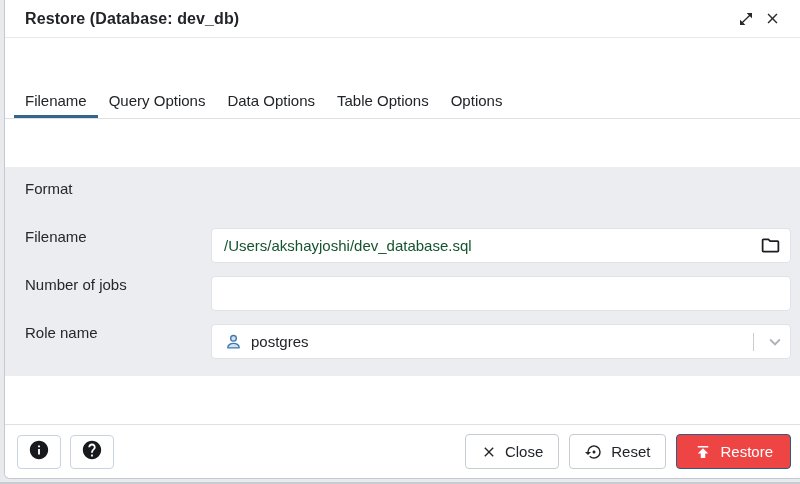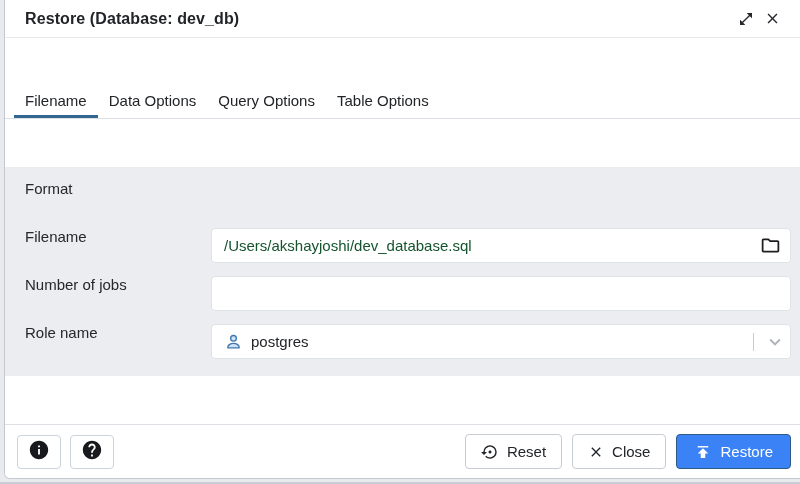--- a/index.html
+++ b/index.html
@@ -152,21 +152,21 @@
     border: 1px solid #c7cbd2;
     background: #fff;
     font-family: "Liberation Sans", sans-serif;
     font-size: 15px;
     color: #212428;
     margin-left: 10px;
     cursor: pointer;
   }
   .btn svg { display: block; }
   .btn.primary {
-    background: #3b82f6;
+    background: #ef4444;
     border-color: #2d5c82;
     color: #fff;
     font-weight: 500;
     padding: 0 17px;
   }
   
   .page-bottom-line {
     position: absolute;
     left: 0; right: 0; bottom: 0;
     height: 2px;
@@ -191,27 +191,30 @@
           <path d="M19 6.41 17.59 5 12 10.59 6.41 5 5 6.41 10.59 12 5 17.59 6.41 19 12 13.41 17.59 19 19 17.59 13.41 12 19 6.41z"></path>
         </svg>
     </span>
   </div>
 
   <div class="tabbar">
     <div class="tab active">
         <span>Filename</span>
       </div>
     <div class="tab">
+        <span>Query Options</span>
+      </div>
+    <div class="tab">
         <span>Data Options</span>
-      </div>
-    <div class="tab">
-        <span>Query Options</span>
       </div>
     <div class="tab">
         <span>Table Options</span>
+      </div>
+    <div class="tab">
+        <span>Options</span>
       </div>
   </div>
 
   <div class="content">
 
     <div class="row">
       <span class="label">Format</span>
     </div>
 
     <div class="row">
@@ -265,33 +268,33 @@
     <div class="icon-btn">
       <span>
         <svg width="22" height="22" viewBox="0 0 24 24" fill="#17191c">
             <path d="M12 2C6.48 2 2 6.48 2 12s4.48 10 10 10 10-4.48 10-10S17.52 2 12 2zm1 17h-2v-2h2v2zm2.07-7.75-.9.92C13.45 12.9 13 13.5 13 15h-2v-.5c0-1.1.45-2.1 1.17-2.83l1.24-1.26c.37-.36.59-.86.59-1.41 0-1.1-.9-2-2-2s-2 .9-2 2H8c0-2.21 1.79-4 4-4s4 1.79 4 4c0 .88-.36 1.68-.93 2.25z"></path>
           </svg>
       </span>
     </div>
     <span class="spacer"></span>
     <button class="btn">
       <span>
+        <svg width="16" height="16" viewBox="0 0 24 24" fill="#212428">
+            <path d="M19 6.41 17.59 5 12 10.59 6.41 5 5 6.41 10.59 12 5 17.59 6.41 19 12 13.41 17.59 19 19 17.59 13.41 12 19 6.41z"></path>
+          </svg>
+      </span>
+      <span>Close</span>
+    </button>
+    <button class="btn">
+      <span>
         <svg width="18" height="18" viewBox="0 0 24 24" fill="#212428">
             <path d="M14 12c0-1.1-.9-2-2-2s-2 .9-2 2 .9 2 2 2 2-.9 2-2zm-2-9a9 9 0 0 0-9 9H0l4 4 4-4H5c0-3.87 3.13-7 7-7s7 3.13 7 7-3.13 7-7 7c-1.93 0-3.68-.79-4.94-2.06l-1.42 1.42A8.954 8.954 0 0 0 12 21a9 9 0 0 0 0-18z"></path>
           </svg>
       </span>
       <span>Reset</span>
-    </button>
-    <button class="btn">
-      <span>
-        <svg width="16" height="16" viewBox="0 0 24 24" fill="#212428">
-            <path d="M19 6.41 17.59 5 12 10.59 6.41 5 5 6.41 10.59 12 5 17.59 6.41 19 12 13.41 17.59 19 19 17.59 13.41 12 19 6.41z"></path>
-          </svg>
-      </span>
-      <span>Close</span>
     </button>
     <button class="btn primary">
       <span>
         <svg width="18" height="18" viewBox="0 0 24 24" fill="#ffffff">
             <path d="M5 4v2h14V4H5zm0 10h4v6h6v-6h4l-7-7-7 7z"></path>
           </svg>
       </span>
       <span>Restore</span>
     </button>
   </div>

